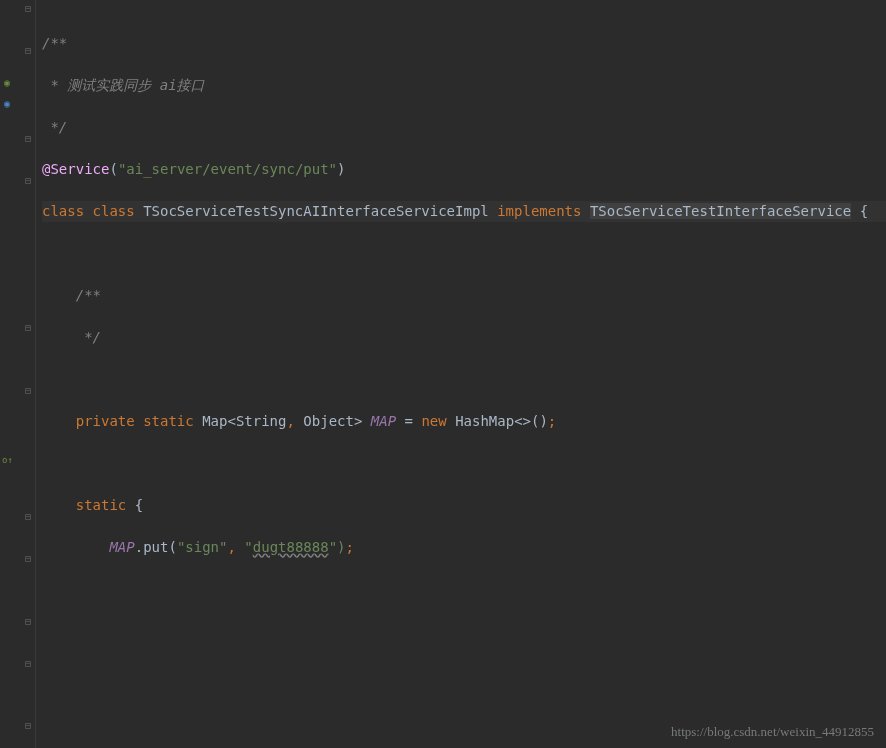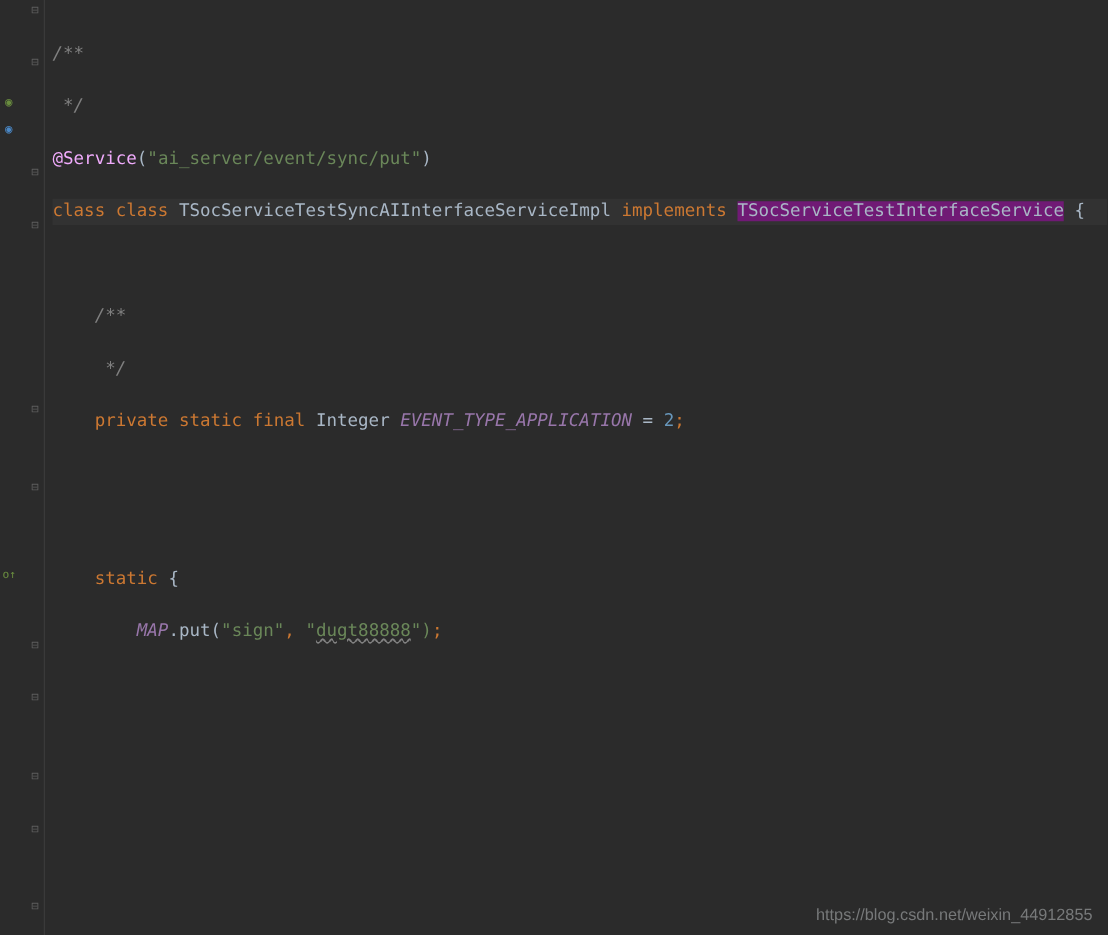--- a/index.html
+++ b/index.html
@@ -58,32 +58,32 @@
       position: absolute;
       left: 0; right: 0;
       background: #323232;
       z-index: -1;
     }
     .c-comment { color: #808080; font-style: italic; }
     .c-annotation { color: #f0abfc; }
     .c-keyword { color: #cc7832; }
     .c-string { color: #6a8759; }
     .c-class { color: #a9b7c6; }
-    .c-interface-impl { color: #a9b7c6; background: #701a75; }
+    .c-interface-impl { color: #a9b7c6; background: #404040; }
     .c-static-field { color: #9876aa; font-style: italic; }
     .c-number { color: #6897bb; }
     .c-punct { color: #cc7832; }
     .c-wavy { text-decoration: underline wavy #808080; }
     .watermark {
       position: absolute;
       bottom: 6px;
       right: 12px;
       color: #77797a;
       font-size: 13px;
-      font-family: Liberation Sans, sans-serif;
+      font-family: Liberation Serif, serif;
       text-align: right;
     }
     .gutter-marker-green { color: #6a8e3f; }
     .gutter-marker-blue { color: #4a88c7; }
     .gutter-marker-override { color: #6a8e3f; font-size: 9px; }
   </style>
 </head>
 <body>
 
 <div class="editor">
@@ -99,28 +99,29 @@
     <span class="gutter-icon gutter-marker-override" style="top:450px;left:2px">o↑</span>
     <span class="fold-toggle" style="top:512px">⊟</span>
     <span class="fold-toggle" style="top:554px">⊟</span>
     <span class="fold-toggle" style="top:617px">⊟</span>
     <span class="fold-toggle" style="top:659px">⊟</span>
     <span class="fold-toggle" style="top:721px">⊟</span>
   </div>
 
   <div class="code-area">
 <div class="line"><span class="c-comment">/**</span></div>
+<div class="line"><span class="c-comment"> * 测试实践同步 ai接口</span></div>
 <div class="line"><span class="c-comment"> */</span></div>
 <div class="line"><span class="c-annotation">@Service</span><span class="c-class">(</span><span class="c-string">"ai_server/event/sync/put"</span><span class="c-class">)</span></div>
 <div class="line"><div class="line-highlight" style="height:21px"></div><span class="c-keyword">class class</span> <span class="c-class">TSocServiceTestSyncAIInterfaceServiceImpl</span> <span class="c-keyword">implements</span> <span class="c-interface-impl">TSocServiceTestInterfaceService</span> <span class="c-class">{</span></div>
 <div class="line"></div>
 <div class="line">    <span class="c-comment">/**</span></div>
 <div class="line">    <span class="c-comment"> */</span></div>
-<div class="line">    <span class="c-keyword">private static final</span> <span class="c-class">Integer</span> <span class="c-static-field">EVENT_TYPE_APPLICATION</span> <span class="c-class">=</span> <span class="c-number">2</span><span class="c-punct">;</span></div>
 <div class="line"></div>
+<div class="line">    <span class="c-keyword">private static</span> <span class="c-class">Map&lt;String</span><span class="c-punct">,</span> <span class="c-class">Object&gt;</span> <span class="c-static-field">MAP</span> <span class="c-class">=</span> <span class="c-keyword">new</span> <span class="c-class">HashMap&lt;&gt;()</span><span class="c-punct">;</span></div>
 <div class="line"></div>
 <div class="line">    <span class="c-keyword">static</span> <span class="c-class">{</span></div>
 <div class="line">        <span class="c-static-field">MAP</span><span class="c-class">.put(</span><span class="c-string">"sign"</span><span class="c-punct">,</span> <span class="c-string">"</span><span class="c-string c-wavy">dugt88888</span><span class="c-string">")</span><span class="c-punct">;</span></div>
 <div class="line">         </div>
 
 
 
 
 
 

